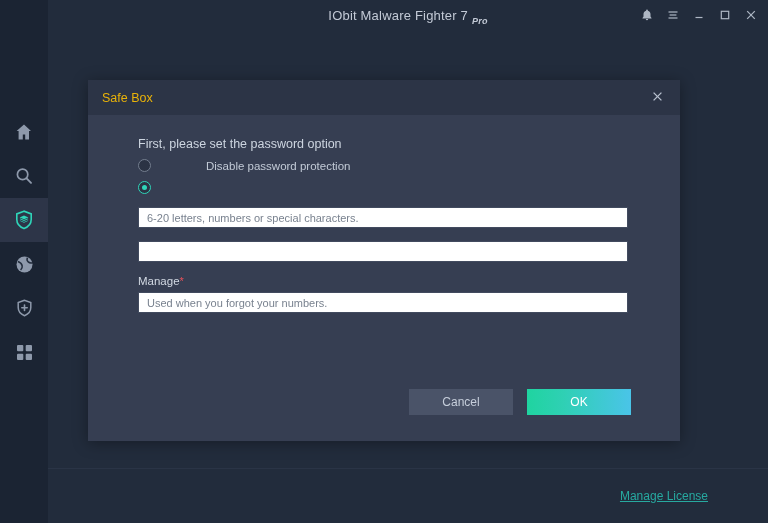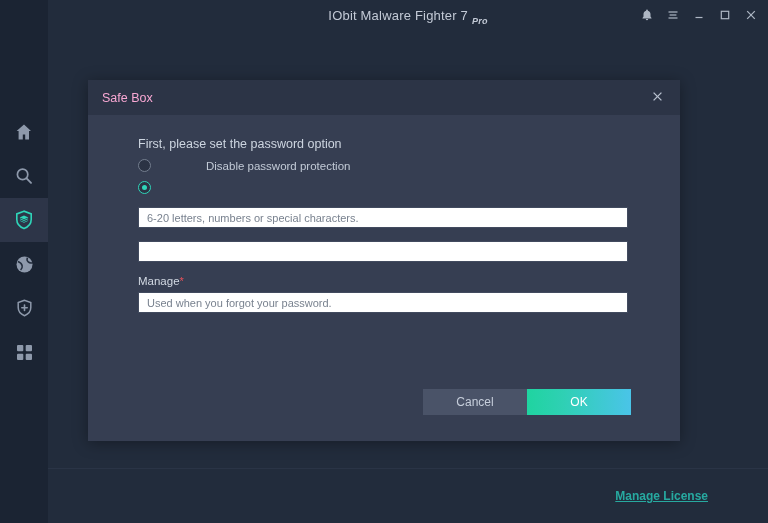--- a/index.html
+++ b/index.html
@@ -81,21 +81,20 @@
     background: #222c3c;
   }
   #content-divider {
     position: absolute; left: 0; right: 0; top: 438px;
     height: 1px; background: #2a3446;
   }
   #footer-bar {
     position: absolute; left: 0; right: 0; bottom: 0; height: 54px;
     display: flex; align-items: center; justify-content: flex-end;
     padding-right: 60px;
-    font-weight: bold;
   }
   #manage-license {
     font-size: 12px; color: #27a9a0;
     text-decoration: underline; cursor: pointer;
   }
 
   
   #dialog {
     position: absolute;
     left: 40px; top: 50px;
@@ -103,21 +102,21 @@
     background: #363e52;
     box-shadow: 0 2px 14px rgba(0,0,0,.35);
   }
   #dialog-header {
     height: 35px; background: #2c3446;
     display: flex; align-items: center;
     padding: 0 14px 0 14px;
     position: relative;
   }
   #dialog-title {
-    font-size: 12.5px; color: #f9a8d4;
+    font-size: 12.5px; color: #eab308;
   }
   #dialog-close {
     position: absolute; right: 8px; top: 0;
     width: 30px; height: 35px;
     display: flex; align-items: center; justify-content: center;
     cursor: pointer;
   }
   #dialog-body {
     padding: 22px 44px 0 50px;
   }
@@ -157,21 +156,21 @@
     border: 1px solid #424b5f;
     display: flex; align-items: center;
     padding: 0 8px;
     font-size: 11px; color: #79828f;
     cursor: text;
   }
 
   
   #dialog-buttons {
     position: absolute; right: 49px; bottom: 26px;
-    display: flex; align-items: center; 
+    display: flex; align-items: center; gap: 14px;
   }
   .btn {
     width: 104px; height: 26px;
     display: flex; align-items: center; justify-content: center;
     font-size: 12px; cursor: pointer;
     border: none;
   }
   #btn-cancel { background: #4a5368; color: #c6cedb; }
   #btn-ok {
     background: linear-gradient(to right, #1fd4a0 0%, #2fd0b4 35%, #4ac4e8 100%);
@@ -339,21 +338,21 @@
           </div>
 
           <div class="field">
             <div class="field-input"></div>
           </div>
 
           <div class="field">
             <div class="field-label">
               <span>Manage</span><span class="req">*</span>
             </div>
-            <div class="field-input">Used when you forgot your password.</div>
+            <div class="field-input">Used when you forgot your numbers.</div>
           </div>
 
         </div>
 
         <div id="dialog-buttons">
           <div class="btn" id="btn-cancel">Cancel</div>
           <div class="btn" id="btn-ok">OK</div>
         </div>
 
       </div>

